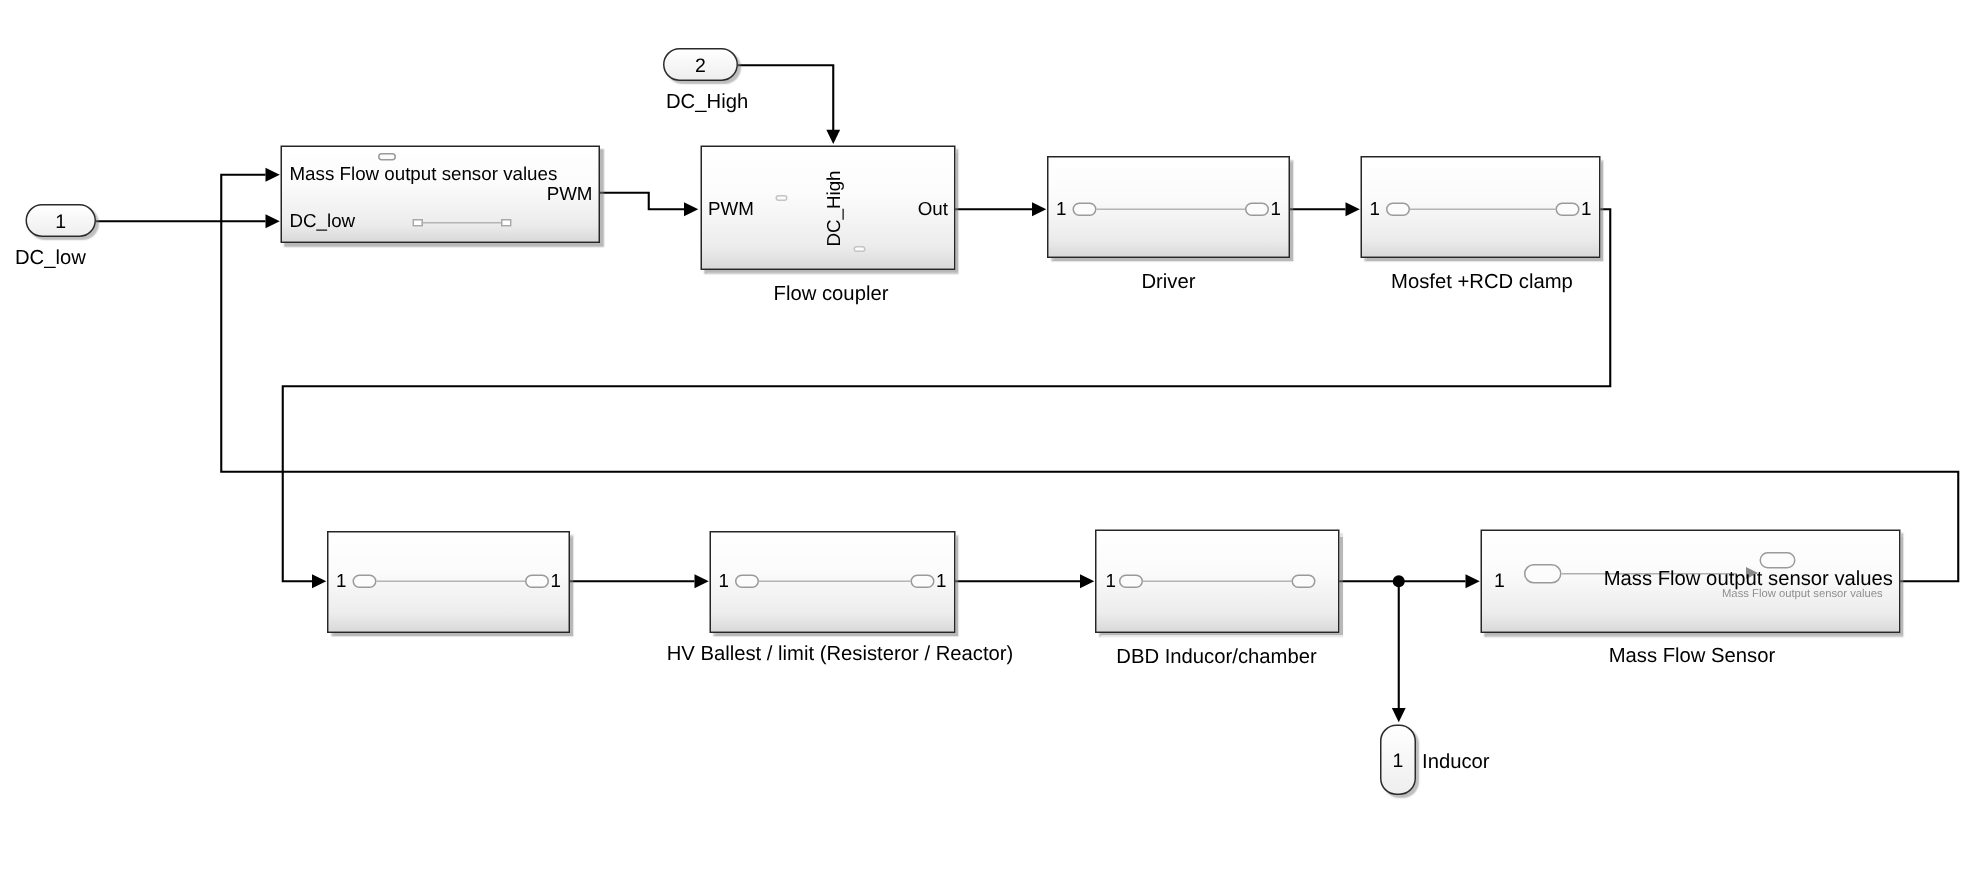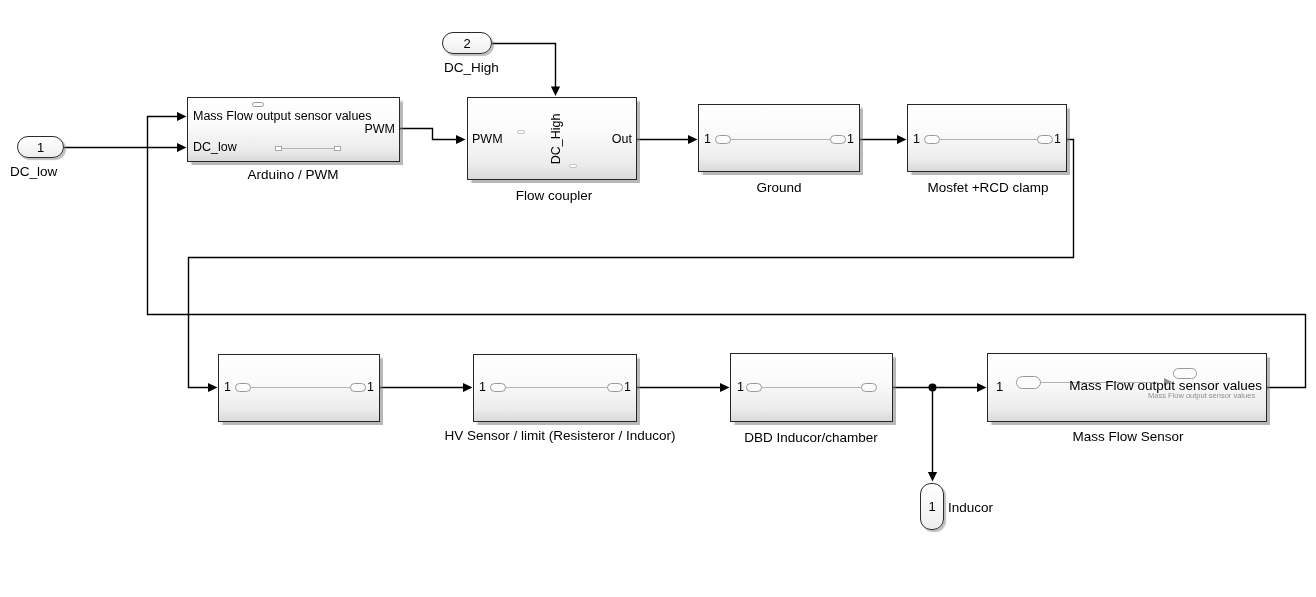--- a/index.html
+++ b/index.html
@@ -88,39 +88,38 @@
 
   <div class="blk" style="left:187px;top:97px;width:213px;height:65px;">
     <div class="ptxt" style="left:5px;top:11px;">Mass Flow output sensor values</div>
     <div class="ptxt r" style="top:24px;">PWM</div>
     <div class="ptxt" style="left:5px;top:42px;">DC_low</div>
     <div class="oval" style="left:64px;top:4px;width:12px;height:5px;border-radius:3px;"></div>
     <div class="cap" style="left:87px;top:48px;width:7px;height:5px;"></div>
     <div class="iline" style="left:93px;top:50px;width:55px;"></div>
     <div class="cap" style="left:146px;top:48px;width:7px;height:5px;"></div>
   </div>
-  <div class="blklabel" style="left:93px;top:167px;">Arduino / PWM</div>
 
   <div class="blk" style="left:467px;top:97px;width:170px;height:83px;">
     <div class="ptxt" style="left:4px;top:34px;">PWM</div>
     <div class="ptxt r" style="top:34px;margin-left:28px;">Out</div>
     <div class="vtext" style="left:88px;top:41px;">DC_High</div>
     <div class="oval" style="left:49px;top:32px;width:8px;height:4px;border-radius:2px;border-color:#c4c4c4;"></div>
     <div class="oval" style="left:101px;top:66px;width:8px;height:4px;border-radius:2px;border-color:#c4c4c4;"></div>
   </div>
   <div class="blklabel" style="left:354px;top:188px;">Flow coupler</div>
 
   <div class="blk" style="left:698px;top:104px;width:162px;height:68px;">
     <div class="num" style="left:5px;top:27px;">1</div>
     <div class="oval" style="left:16px;top:30px;width:16px;height:9px;"></div>
     <div class="iline" style="left:32px;top:34px;width:99px;"></div>
     <div class="oval" style="left:131px;top:30px;width:16px;height:9px;"></div>
     <div class="num" style="left:148px;top:27px;">1</div>
   </div>
-  <div class="blklabel" style="left:579px;top:180px;">Ground</div>
+  <div class="blklabel" style="left:579px;top:180px;">Driver</div>
 
   <div class="blk" style="left:907px;top:104px;width:160px;height:68px;">
     <div class="num" style="left:5px;top:27px;">1</div>
     <div class="oval" style="left:16px;top:30px;width:16px;height:9px;"></div>
     <div class="iline" style="left:32px;top:34px;width:97px;"></div>
     <div class="oval" style="left:129px;top:30px;width:16px;height:9px;"></div>
     <div class="num" style="left:146px;top:27px;">1</div>
   </div>
   <div class="blklabel" style="left:788px;top:180px;">Mosfet +RCD clamp</div>
 
@@ -132,21 +131,21 @@
     <div class="num" style="left:148px;top:25px;">1</div>
   </div>
 
   <div class="blk" style="left:473px;top:354px;width:164px;height:68px;">
     <div class="num" style="left:5px;top:25px;">1</div>
     <div class="oval" style="left:16px;top:28px;width:16px;height:9px;"></div>
     <div class="iline" style="left:32px;top:32px;width:101px;"></div>
     <div class="oval" style="left:133px;top:28px;width:16px;height:9px;"></div>
     <div class="num" style="left:150px;top:25px;">1</div>
   </div>
-  <div class="blklabel" style="left:360px;top:428px;">HV Sensor / limit (Resisteror / Inducor)</div>
+  <div class="blklabel" style="left:360px;top:428px;">HV Ballest / limit (Resisteror / Reactor)</div>
 
   <div class="blk" style="left:730px;top:353px;width:163px;height:69px;">
     <div class="num" style="left:6px;top:26px;">1</div>
     <div class="oval" style="left:15px;top:29px;width:16px;height:9px;"></div>
     <div class="iline" style="left:31px;top:33px;width:99px;"></div>
     <div class="oval" style="left:130px;top:29px;width:16px;height:9px;"></div>
   </div>
   <div class="blklabel" style="left:611px;top:430px;">DBD Inducor/chamber</div>
 
   <div class="blk" style="left:987px;top:353px;width:280px;height:69px;">

